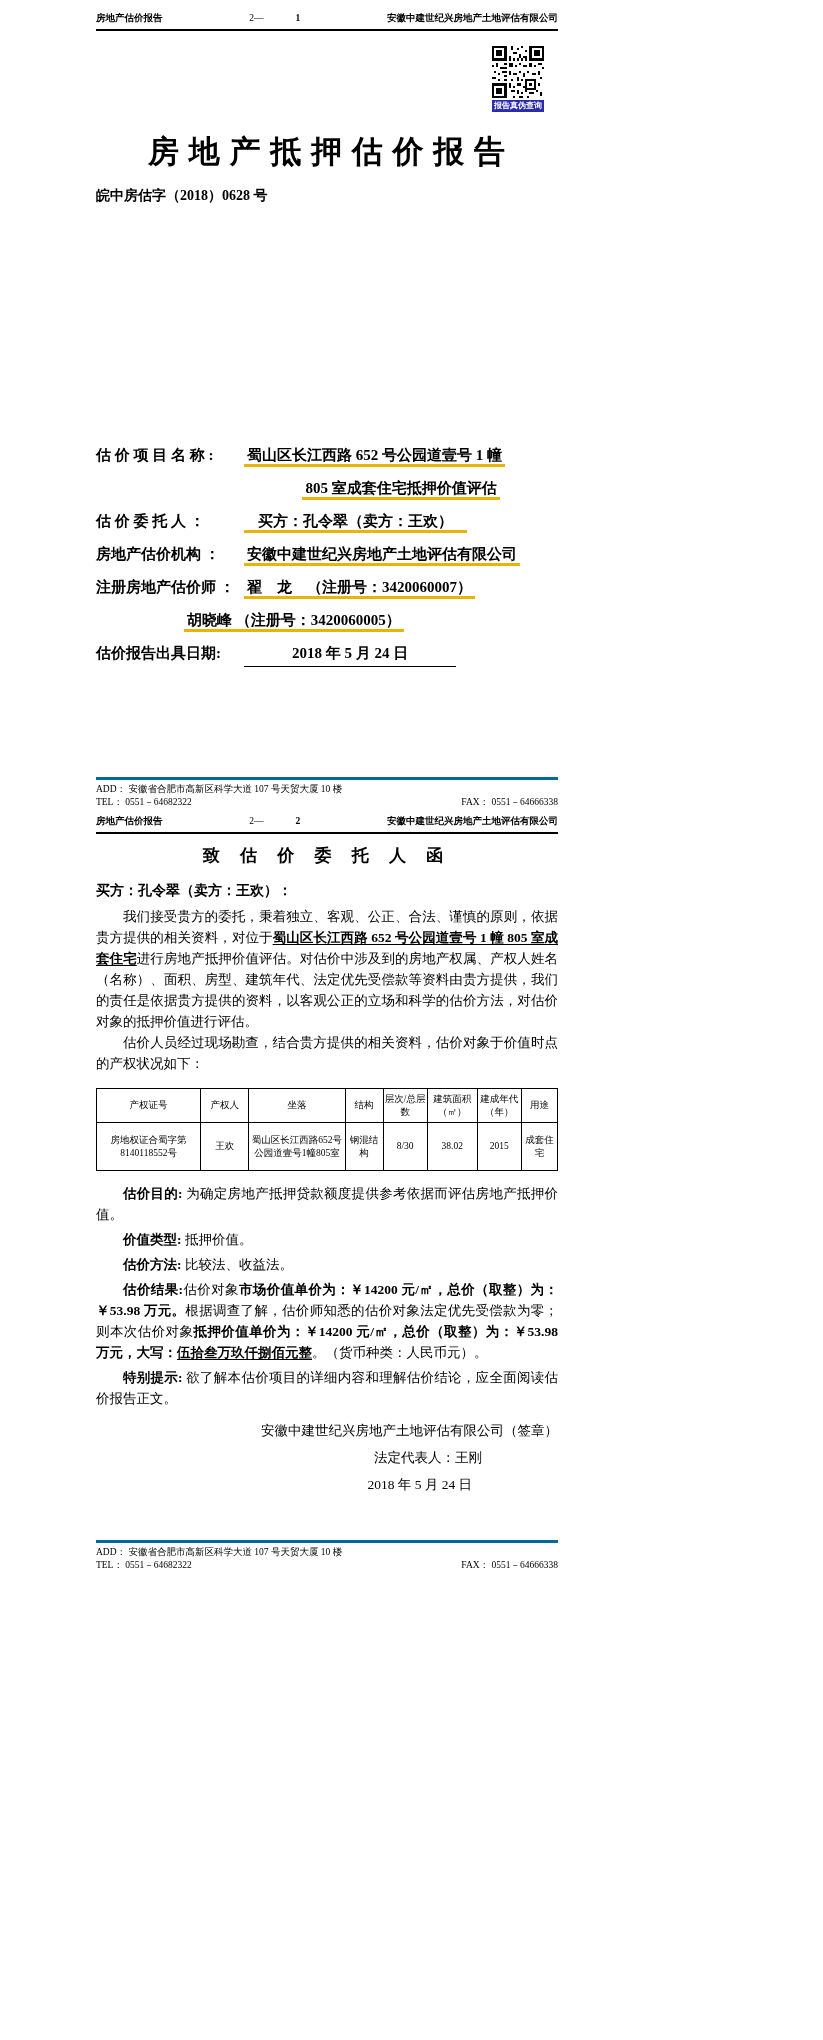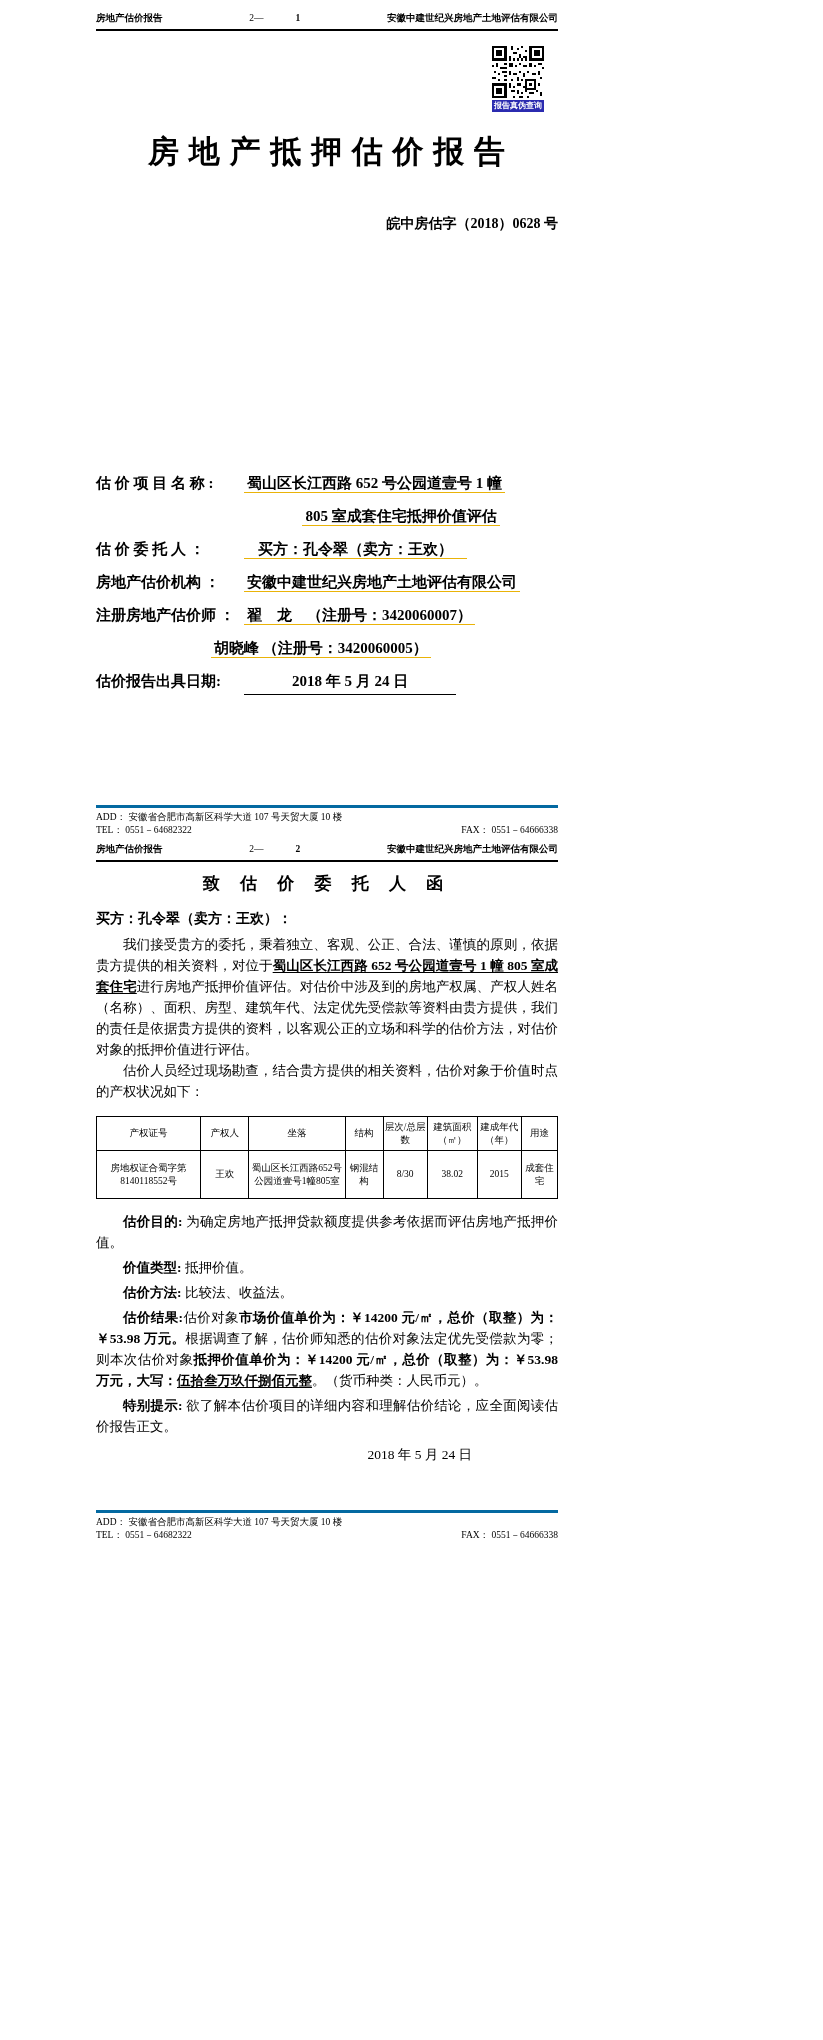--- a/index.html
+++ b/index.html
@@ -30,29 +30,29 @@
   
   .qr-wrap { position:absolute; top:46px; right:14px; width:52px; text-align:center; }
   .qr-wrap svg { display:block; }
   .qr-caption {
     margin-top:2px; color:#fff; font-size:8px; line-height:12px; font-weight:bold;
     font-family:"Liberation Sans","DejaVu Sans",sans-serif; white-space:nowrap;
   }
 
   
   .title1 { margin-top:100px; text-align:center; font-size:31px; font-weight:bold; letter-spacing:1px; }
-  .report-no { margin-top:42px; text-align:right; font-size:14px; font-weight:bold; }
+  .report-no { margin-top:14px; text-align:left; font-size:14px; font-weight:bold; }
 
   .fields { margin-top:238px; font-size:15px; font-weight:bold; }
   .frow { margin-bottom:9px; line-height:24px; white-space:nowrap; }
   .flabel { display:inline-block; width:148px; }
-  .fvalue { border-bottom:1px solid #eab308; padding:0 3px 1px 3px; }
+  .fvalue { border-bottom:3px solid #eab308; padding:0 3px 1px 3px; }
   .fvalue.pad { padding:0 14px 1px 14px; }
   .fcenter { margin-left:148px; text-align:center; }
-  .findent { margin-left:115px; }
+  .findent { margin-left:88px; }
   .fdate { display:inline-block; min-width:212px; text-align:center; border-bottom:1px solid #000; padding-bottom:1px; }
 
   
   .title2 { margin-top:10px; text-align:center; font-size:17px; font-weight:bold; letter-spacing:8px; }
   .salutation { margin-top:14px; font-size:14px; font-weight:bold; line-height:19px; }
   .para { margin-top:6px; font-size:13.5px; line-height:21px; text-align:justify; text-indent:2em; }
   .para2 { margin-top:0; }
   .b { font-weight:bold; }
   .u { text-decoration:underline; text-underline-offset:2px; }
 
@@ -218,20 +218,22 @@
     </p>
     <p class="item">
       <span class="b">估价结果:</span><span>估价对象</span><span class="b">市场价值单价为：￥14200 元/㎡，总价（取整）为：￥53.98 万元。</span><span>根据调查了解，估价师知悉的估价对象法定优先受偿款为零；则本次估价对象</span><span class="b">抵押价值单价为：￥14200 元/㎡，总价（取整）为：￥53.98 万元，大写：</span><span class="b u">伍拾叁万玖仟捌佰元整</span><span>。（货币种类：人民币元）。</span>
     </p>
     <p class="item">
       <span class="b">特别提示:</span>
       <span>欲了解本估价项目的详细内容和理解估价结论，应全面阅读估价报告正文。</span>
     </p>
   </div>
 
+  <div class="sig sig-company">安徽中建世纪兴房地产土地评估有限公司（签章）</div>
+  <div class="sig sig-rep">法定代表人：王刚</div>
   <div class="sig sig-date">2018 年 5 月 24 日</div>
 
   <div class="ftr">
     <div>ADD： 安徽省合肥市高新区科学大道 107 号天贸大厦 10 楼</div>
     <div class="line2">
       <span>TEL： 0551－64682322</span>
       <span class="fax">FAX： 0551－64666338</span>
     </div>
   </div>
 </div>

